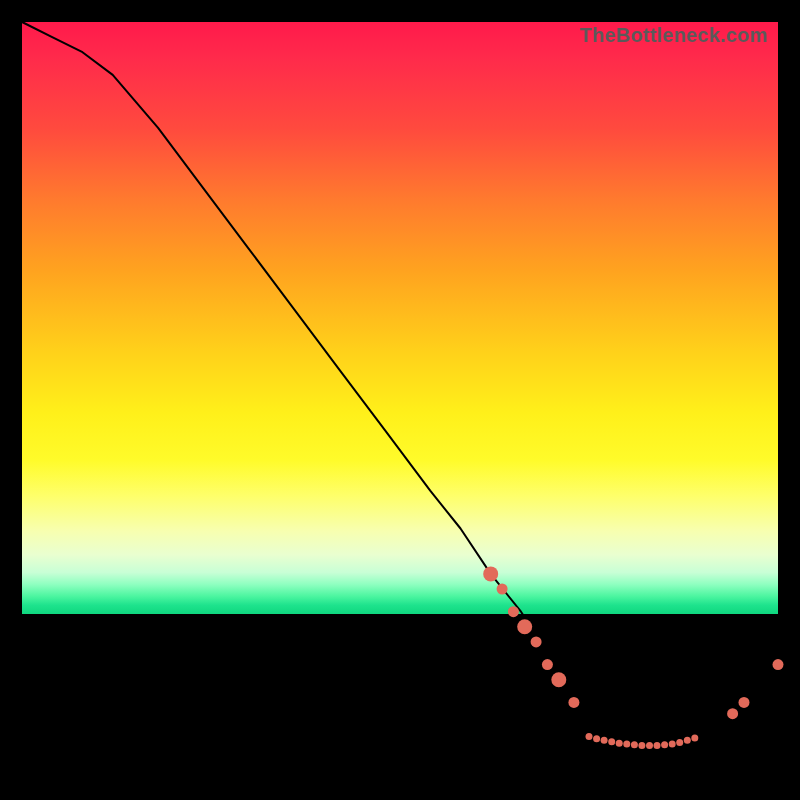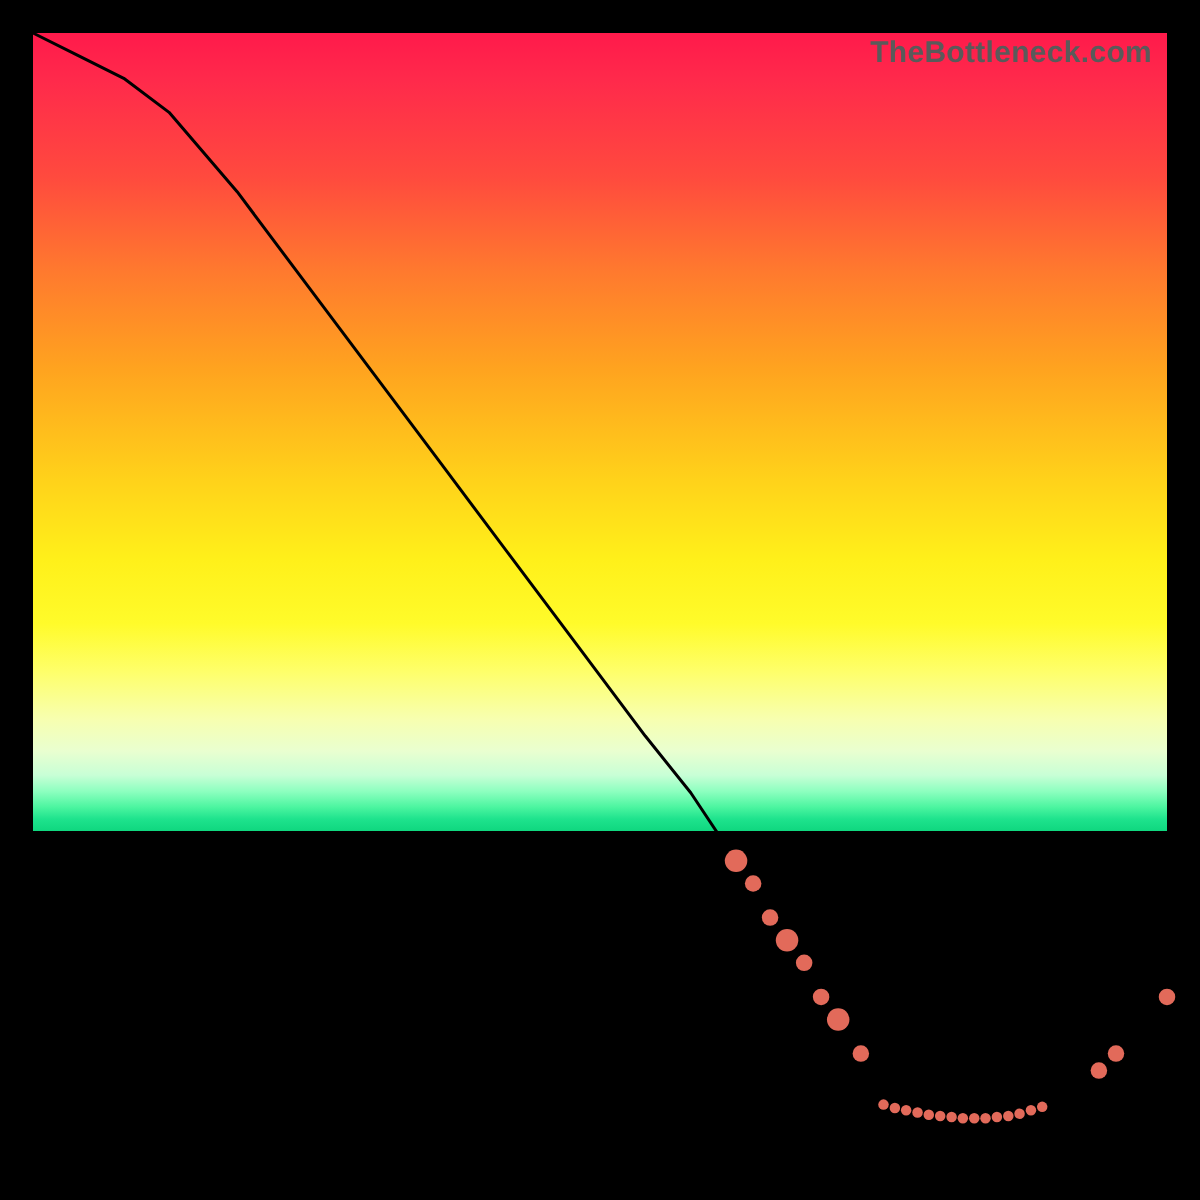--- a/index.html
+++ b/index.html
@@ -15,21 +15,21 @@
     position: relative;
     width: 800px;
     height: 800px;
     background: #000;
   }
   .plot {
     position: absolute;
     left: 22px;
     top: 22px;
     width: 756px;
-    height: 532px;
+    height: 592px;
     
     background:
       linear-gradient(to bottom,
         #ff1a4b 0%,
         #ff2a4b 6%,
         #ff4a3e 18%,
         #ff7a2e 30%,
         #ffa31f 42%,
         #ffd21a 56%,
         #fff01a 66%,

